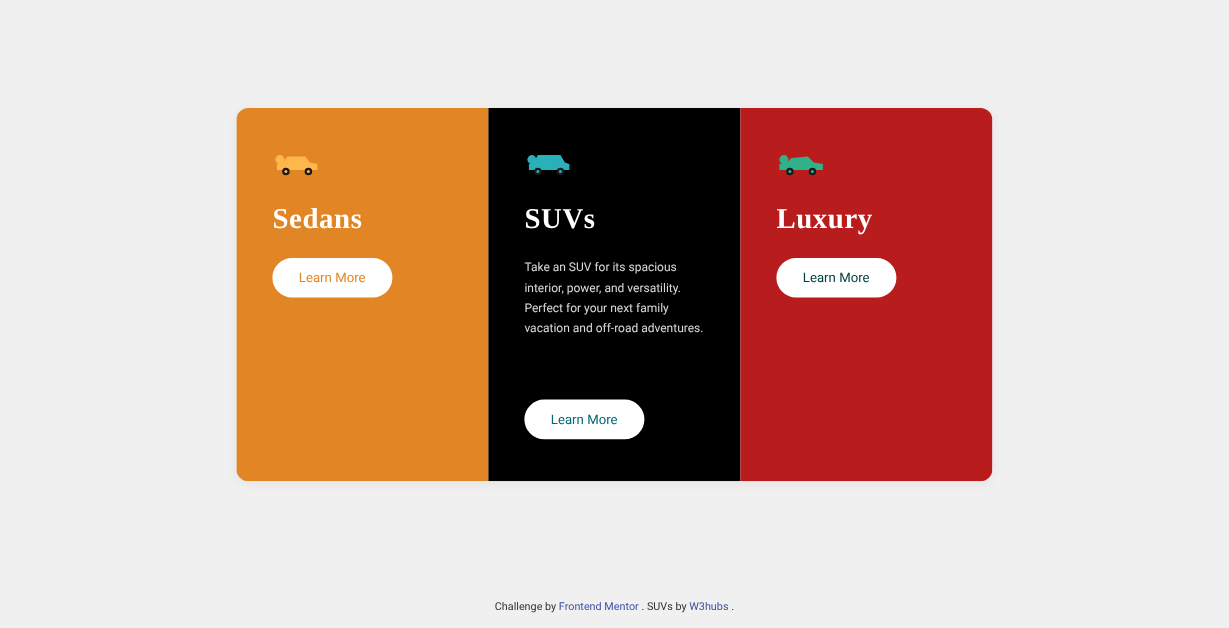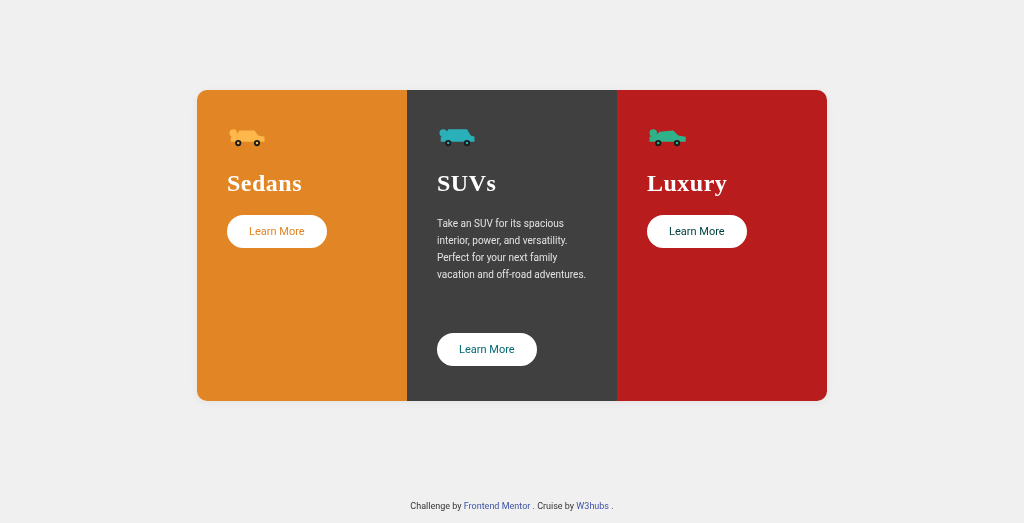--- a/index.html
+++ b/index.html
@@ -28,21 +28,21 @@
       flex: 1;
       padding: 35px 30px;
       color: #fff;
       display: flex;
       flex-direction: column;
     }
     .card-sedans {
       background: #e28625;
     }
     .card-suvs {
-      background: #404040;
+      background: #000000;
     }
     .card-luxury {
       background: #b91c1c;
     }
     .icon-wrap {
       width: 40px;
       height: 25px;
       margin-bottom: 20px;
       display: flex;
       align-items: center;
@@ -149,16 +149,16 @@
     </div>
     <h2 class="card-title">Luxury</h2>
     <button class="learn-btn">Learn More</button>
   </div>
 
 </div>
 
 <div class="attribution">
   <span>Challenge by </span>
   <a href="#">Frontend Mentor</a>
-  <span>. Cruise by </span>
+  <span>. SUVs by </span>
   <a href="#">W3hubs</a>
   <span>.</span>
 </div>
 
 </body></html>

